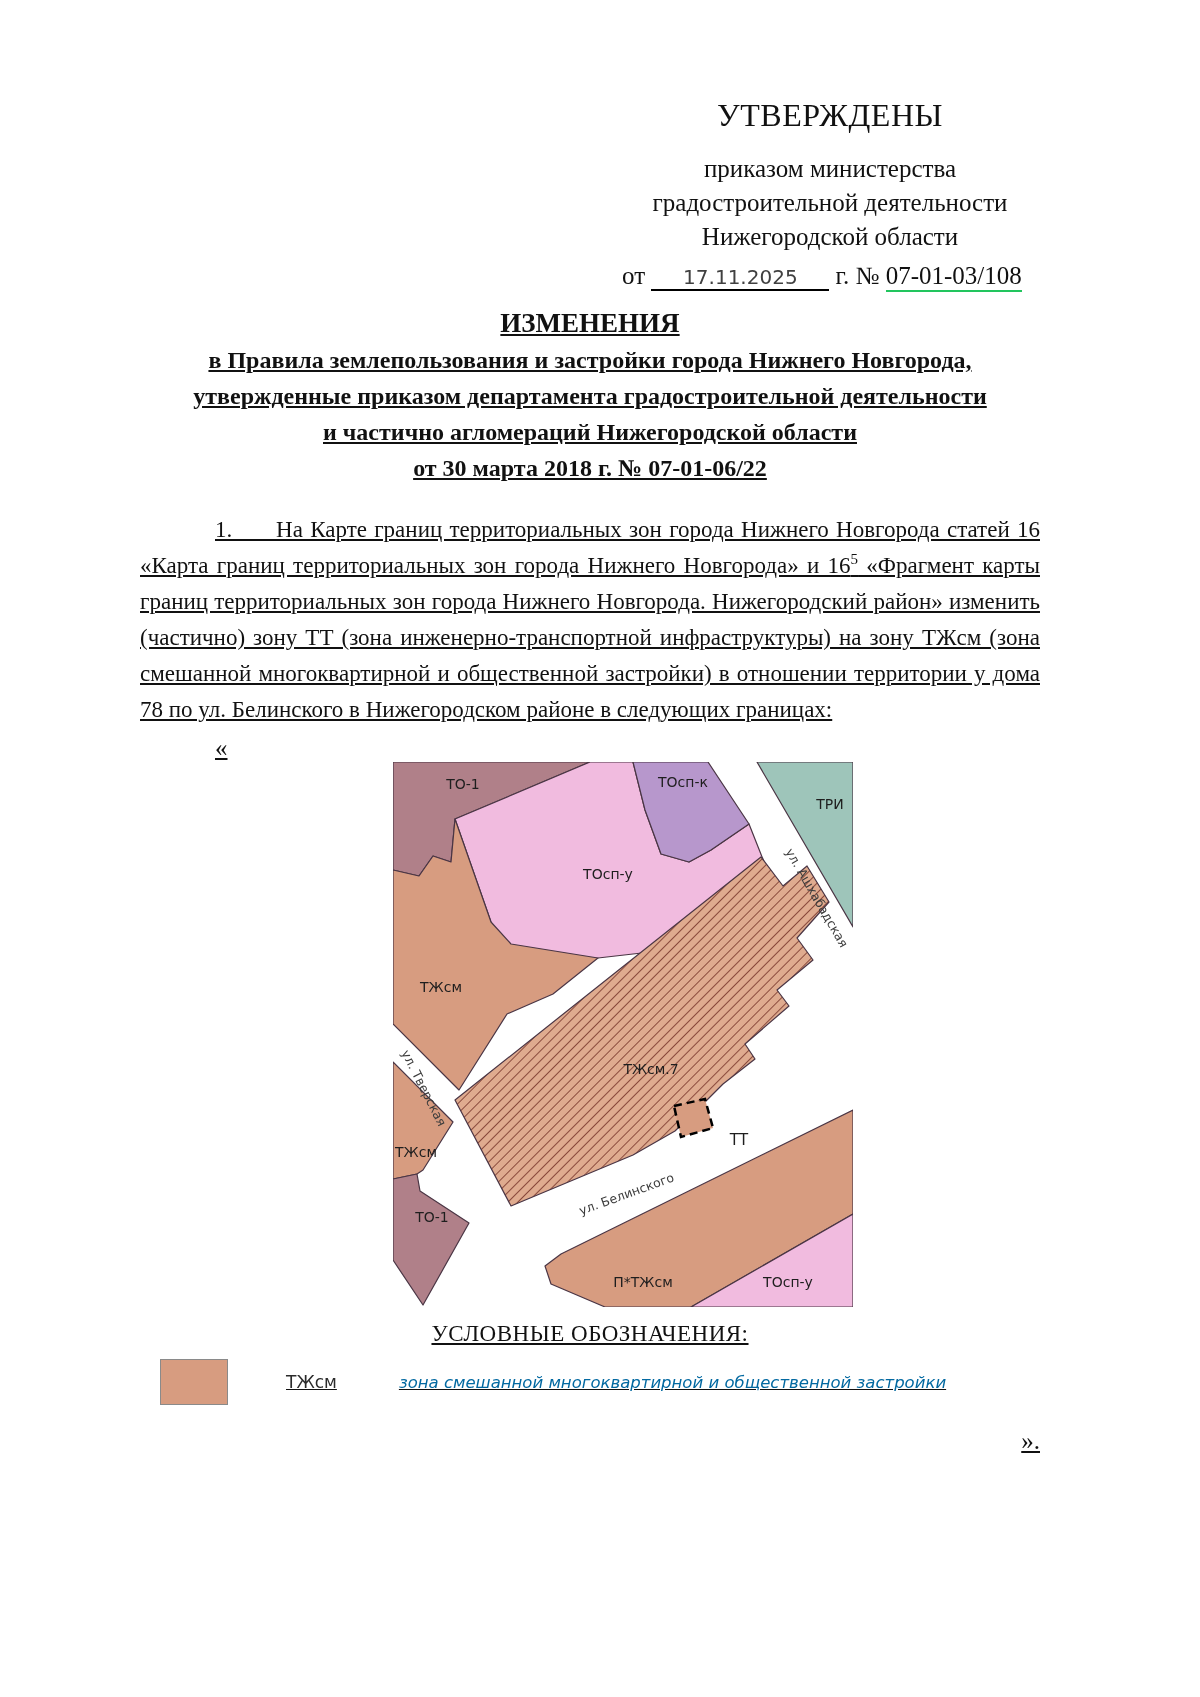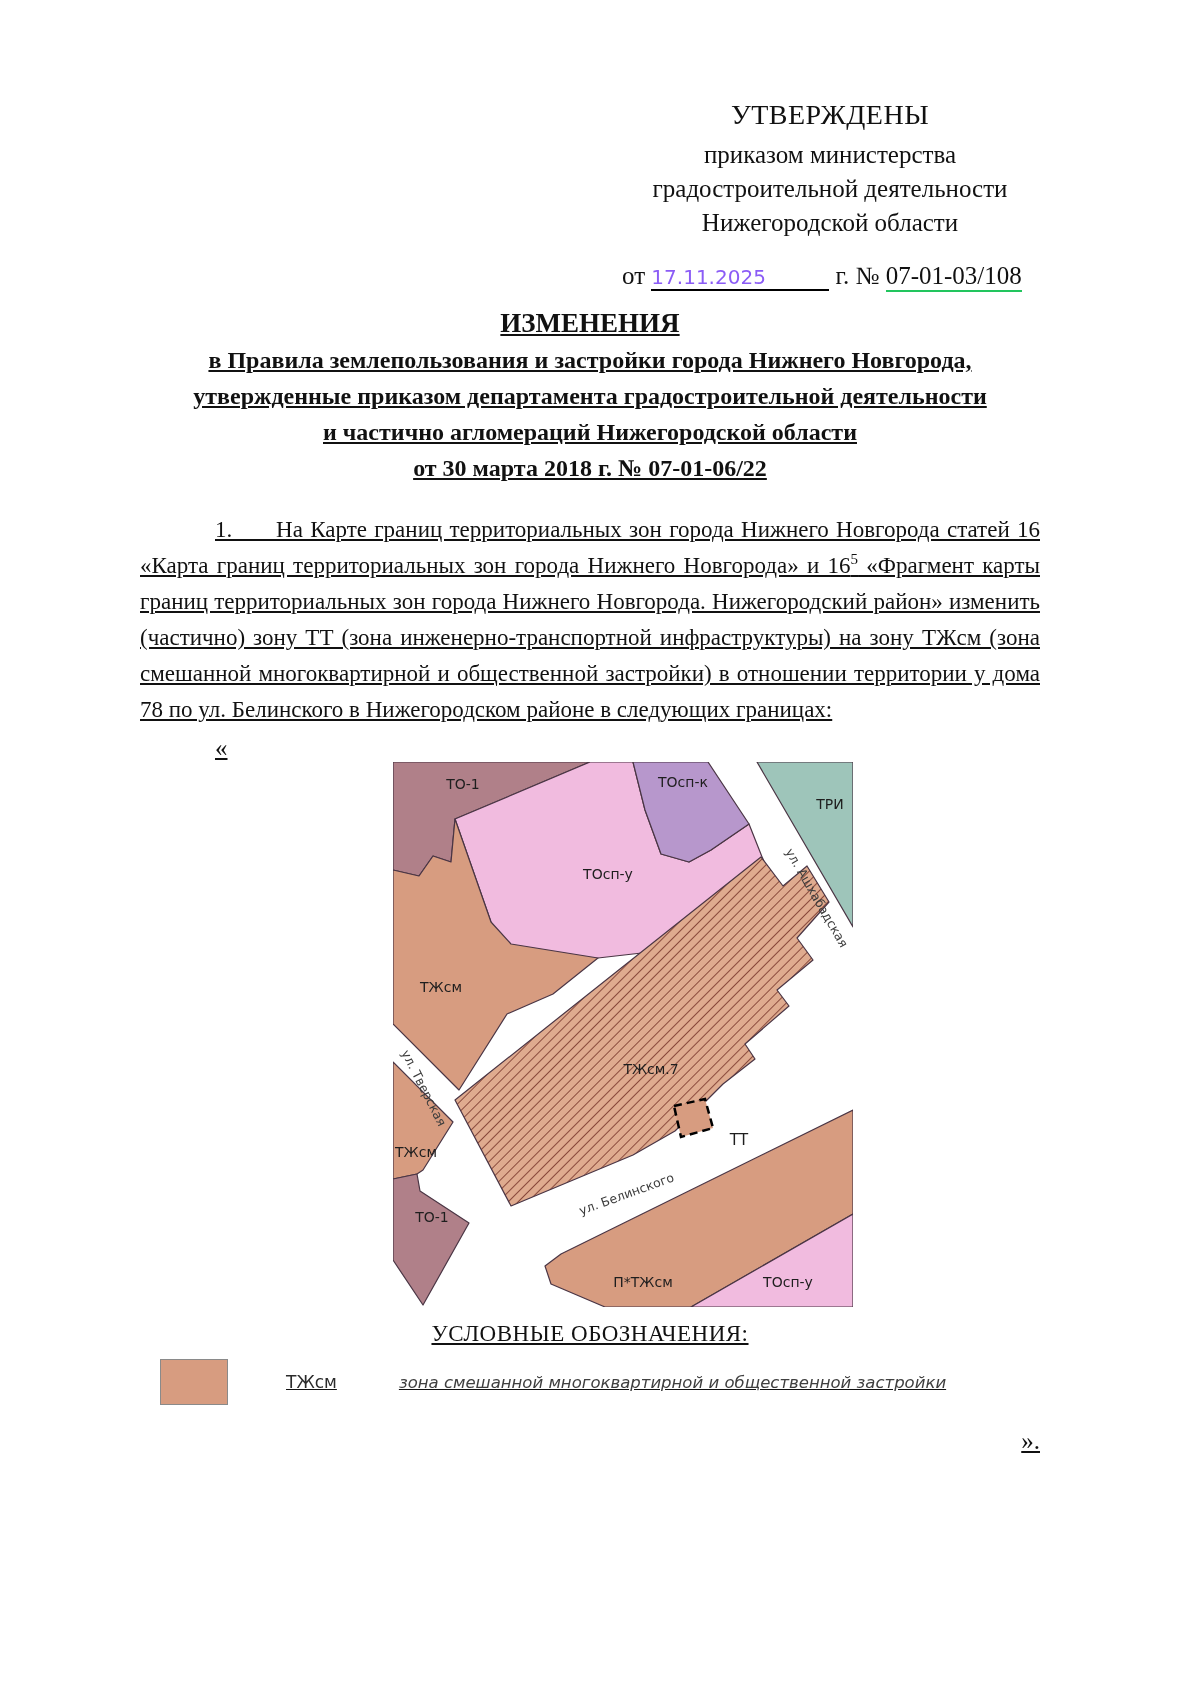--- a/index.html
+++ b/index.html
@@ -4,29 +4,29 @@
 <style>
   html,body{margin:0;padding:0;background:#ffffff;}
   body{
     width:1200px;height:1697px;position:relative;
     font-family:"Liberation Serif", serif;color:#111;
   }
   .approval{
     position:absolute;left:615px;top:98px;width:430px;
     text-align:center;font-size:25px;line-height:34px;
   }
-  .approval .first{font-size:28px;letter-spacing:.5px;margin-bottom:6px;}
+  .approval .first{font-size:32px;letter-spacing:.5px;margin-bottom:20px;}
   .dateline{
     position:absolute;left:622px;top:262px;width:420px;
     font-size:25px;white-space:nowrap;
   }
   .date-blank{
     display:inline-block;width:178px;border-bottom:2px solid #000;
-    text-align:left;vertical-align:baseline;
-    font-family:"DejaVu Sans", sans-serif;font-size:20px;color:#8b5cf6;
+    text-align:center;vertical-align:baseline;
+    font-family:"DejaVu Sans", sans-serif;font-size:20px;color:#404040;
     line-height:24px;
   }
   .order-no{border-bottom:2px solid #22c55e;padding-bottom:1px;}
   .content{position:absolute;left:140px;top:305px;width:900px;text-decoration:underline;}
   .doc-title{text-align:center;font-weight:bold;}
   .doc-title .h1{font-size:27px;line-height:37px;}
   .doc-title .ln{font-size:24px;line-height:36px;}
   .para{
     margin-top:26px;font-size:23px;line-height:36px;
     text-align:justify;text-indent:75px;
@@ -44,21 +44,21 @@
   .legend-row{
     margin-top:12px;display:flex;align-items:center;
   }
   .legend-row .sw{margin-left:20px;width:68px;height:46px;}
   .legend-code{
     margin-left:58px;font-family:"DejaVu Sans", sans-serif;
     font-size:17px;color:#2b2b2b;
   }
   .legend-desc{
     margin-left:62px;font-family:"DejaVu Sans", sans-serif;font-style:italic;
-    font-size:16.5px;color:#404040;
+    font-size:16.5px;color:#0369a1;
   }
   .closeq{margin-top:22px;text-align:right;font-size:25px;padding-right:0;}
 </style>
 </head>
 <body>
 
 <div class="approval">
   <div class="first">УТВЕРЖДЕНЫ</div>
   <div>приказом министерства</div>
   <div>градостроительной деятельности</div>

